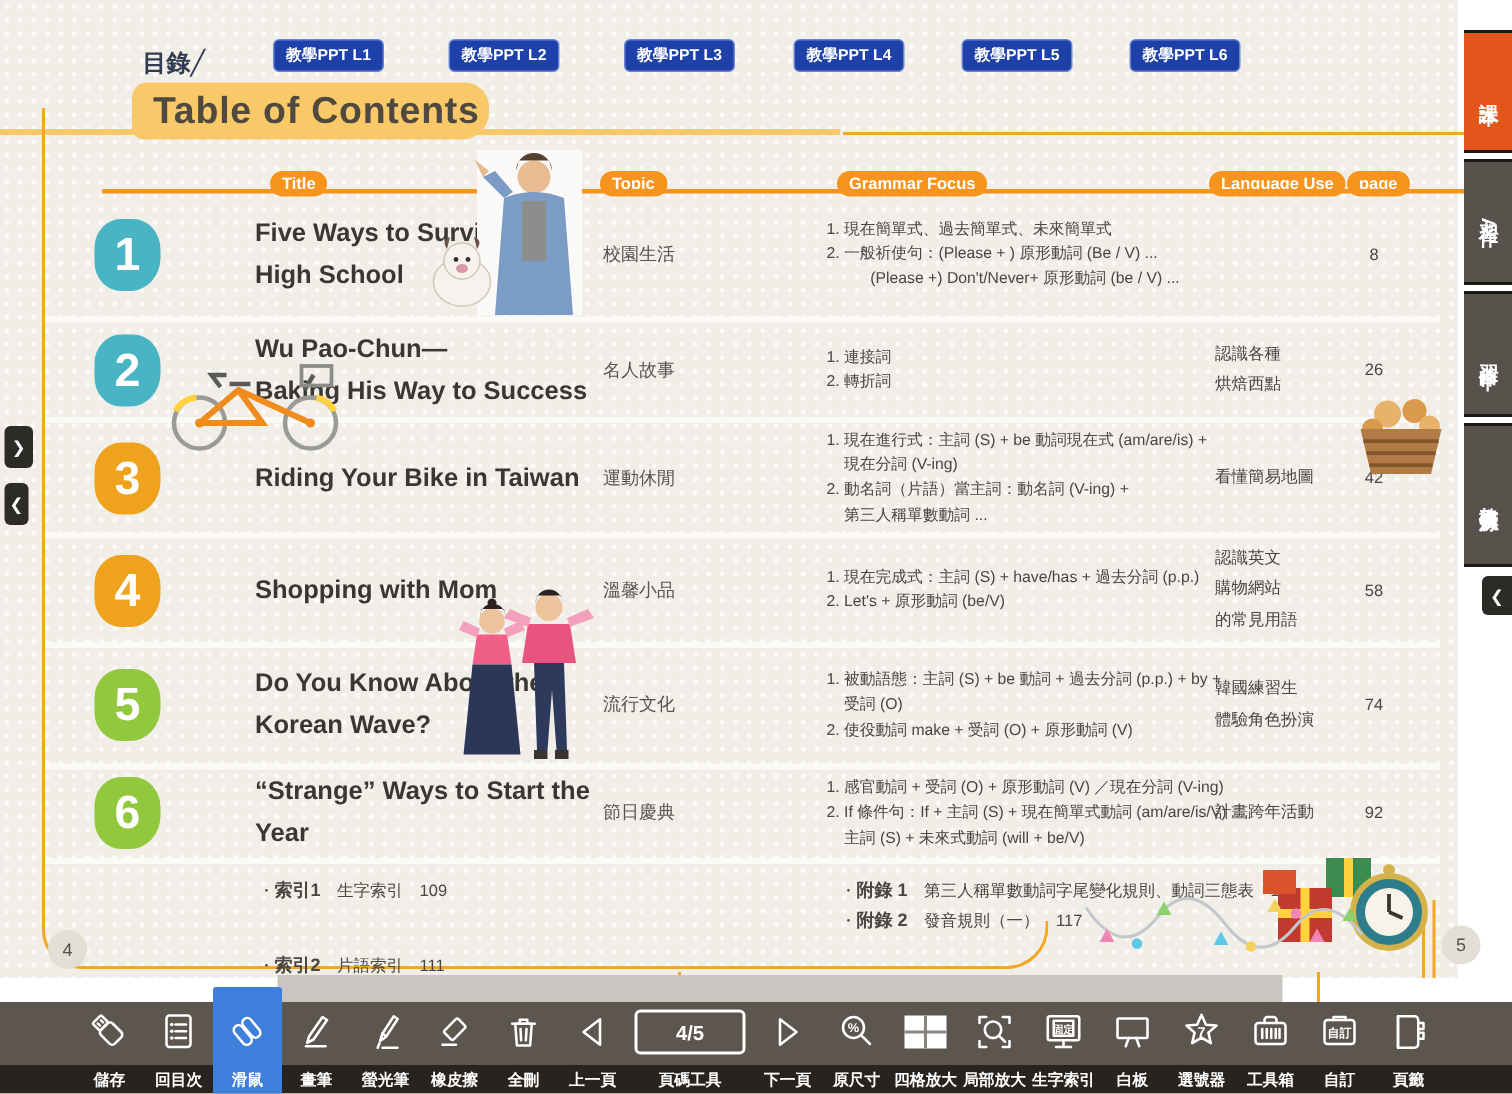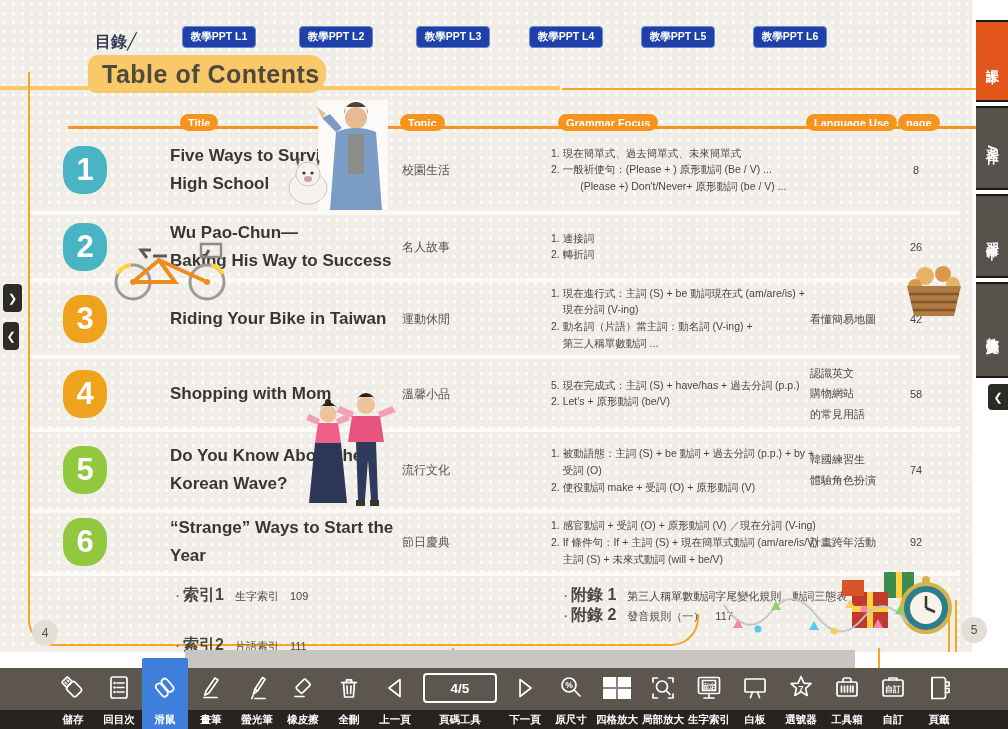--- a/index.html
+++ b/index.html
@@ -37,21 +37,21 @@
   .c-title{left:170px;width:230px;font-size:17px;font-weight:bold;color:#3a3733;line-height:1.65;}
   .c-topic{left:402px;width:90px;font-size:12px;color:#57534e;}
   .c-grammar{left:551px;width:316px;font-size:10.5px;color:#494540;line-height:1.6;}
   .c-lang{left:810px;width:100px;font-size:11px;color:#494540;line-height:1.9;}
   .c-page{left:896px;width:40px;font-size:11px;color:#494540;text-align:center;}
   .vmid{top:50%;transform:translateY(-50%);}
   .sep{position:absolute;left:30px;width:930px;height:4px;background:#fbfaf7;}
 
   
   .idx{position:absolute;font-size:11px;color:#4a4640;}
-  .idx b{font-size:16px;}
+  .idx b{font-size:12px;}
   .pg-circle{position:absolute;width:26px;height:26px;border-radius:50%;background:#e3dfd5;
     color:#55504a;font-size:12px;display:flex;align-items:center;justify-content:center;}
 
   
   .art{position:absolute;}
 
   
   .side-tab{position:absolute;left:976px;width:32px;color:#fff;font-weight:bold;font-size:13px;
     display:flex;align-items:center;justify-content:center;writing-mode:vertical-rl;letter-spacing:3px;
     cursor:pointer;box-shadow:0 2px 0 #1c1a18,0 -2px 0 #1c1a18;}
@@ -122,20 +122,22 @@
     </div>
     <div class="sep" style="top:211px"></div>
 
     <div class="row" style="top:215px;height:63px;">
       <div class="num num-teal vmid">2</div>
       <div class="cell c-title vmid">Wu Pao-Chun—
 Baking His Way to Success</div>
       <div class="cell c-topic vmid">名人故事</div>
       <div class="cell c-grammar vmid">1. 連接詞
 2. 轉折詞</div>
+      <div class="cell c-lang vmid">認識各種
+烘焙西點</div>
       <div class="cell c-page vmid">26</div>
     </div>
     <div class="sep" style="top:278px"></div>
 
     <div class="row" style="top:282px;height:73px;">
       <div class="num num-orange vmid">3</div>
       <div class="cell c-title vmid">Riding Your Bike in Taiwan</div>
       <div class="cell c-topic vmid">運動休閒</div>
       <div class="cell c-grammar vmid">1. 現在進行式：主詞 (S) + be 動詞現在式 (am/are/is) +
     現在分詞 (V-ing)
@@ -143,21 +145,21 @@
     第三人稱單數動詞 ...</div>
       <div class="cell c-lang vmid">看懂簡易地圖</div>
       <div class="cell c-page vmid">42</div>
     </div>
     <div class="sep" style="top:355px"></div>
 
     <div class="row" style="top:359px;height:69px;">
       <div class="num num-orange vmid">4</div>
       <div class="cell c-title vmid">Shopping with Mom</div>
       <div class="cell c-topic vmid">溫馨小品</div>
-      <div class="cell c-grammar vmid">5. 現在完成式：主詞 (S) + have/has + 過去分詞 (p.p.)
+      <div class="cell c-grammar vmid">1. 現在完成式：主詞 (S) + have/has + 過去分詞 (p.p.)
 2. Let's + 原形動詞 (be/V)</div>
       <div class="cell c-lang vmid">認識英文
 購物網站
 的常見用語</div>
       <div class="cell c-page vmid">58</div>
     </div>
     <div class="sep" style="top:428px"></div>
 
     <div class="row" style="top:432px;height:76px;">
       <div class="num num-green vmid">5</div>

